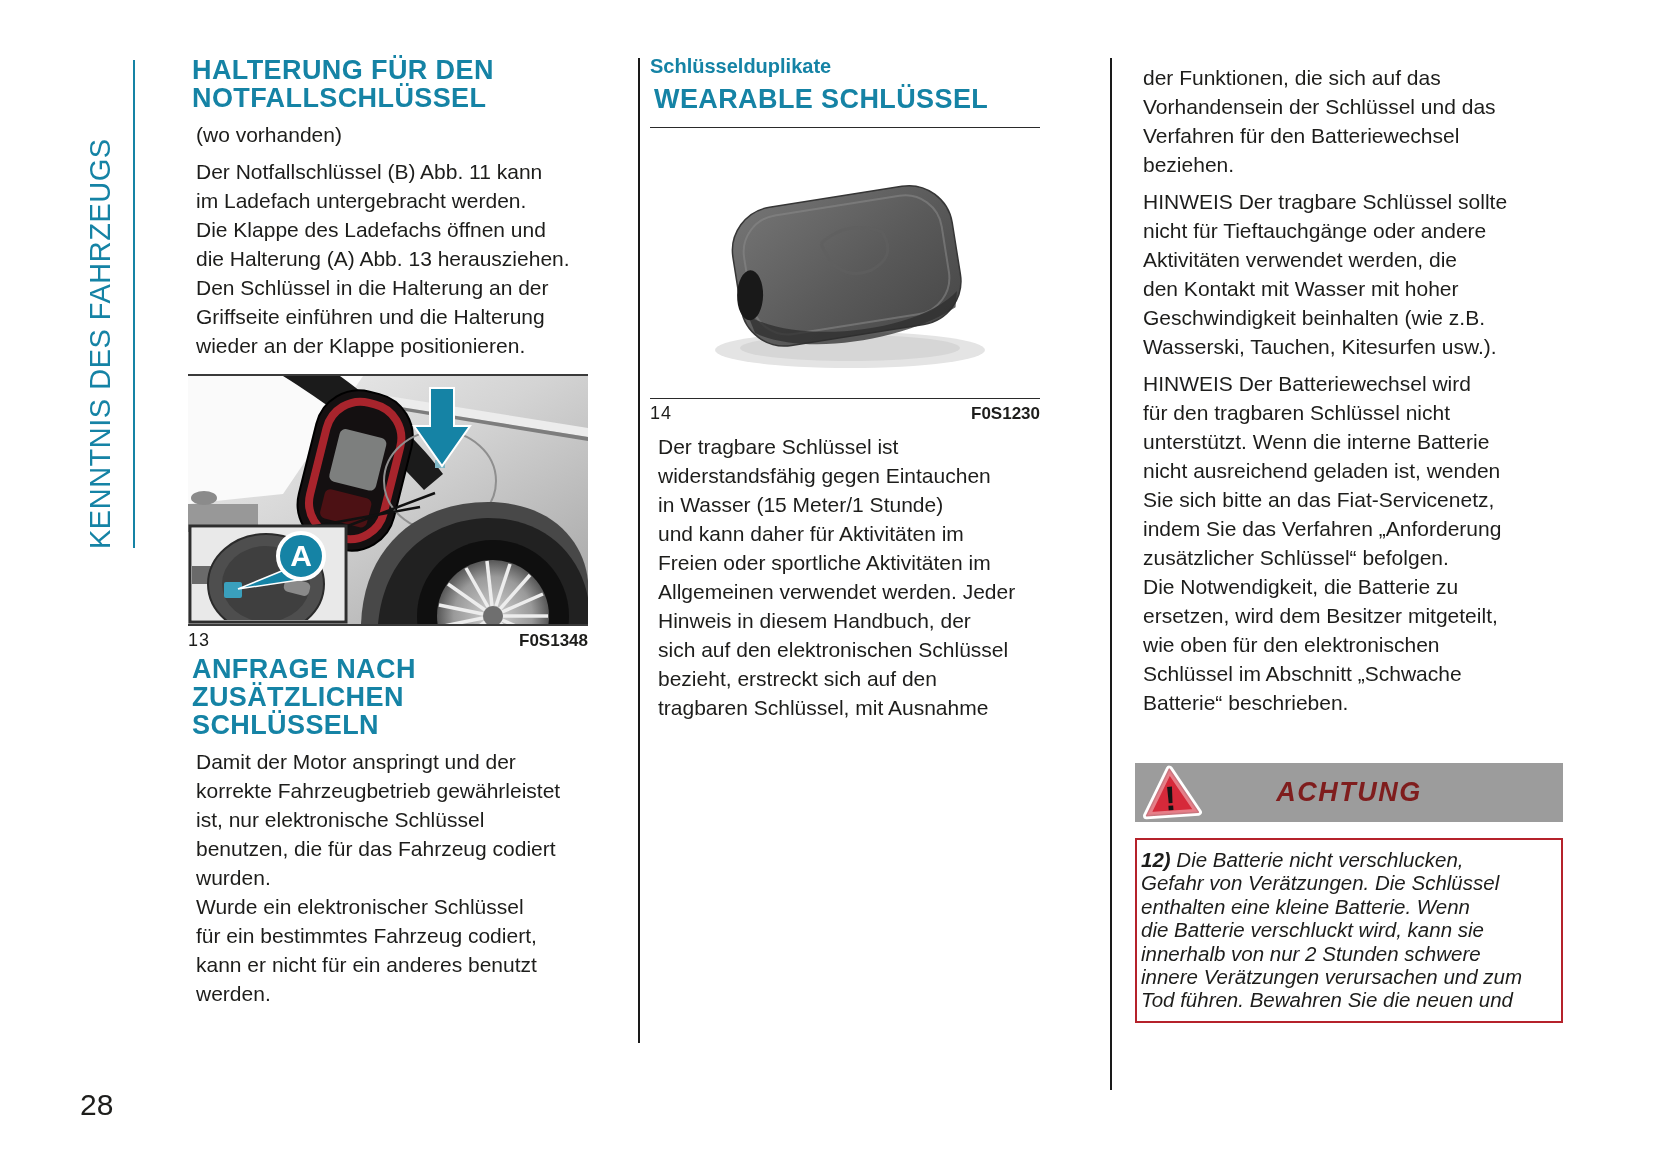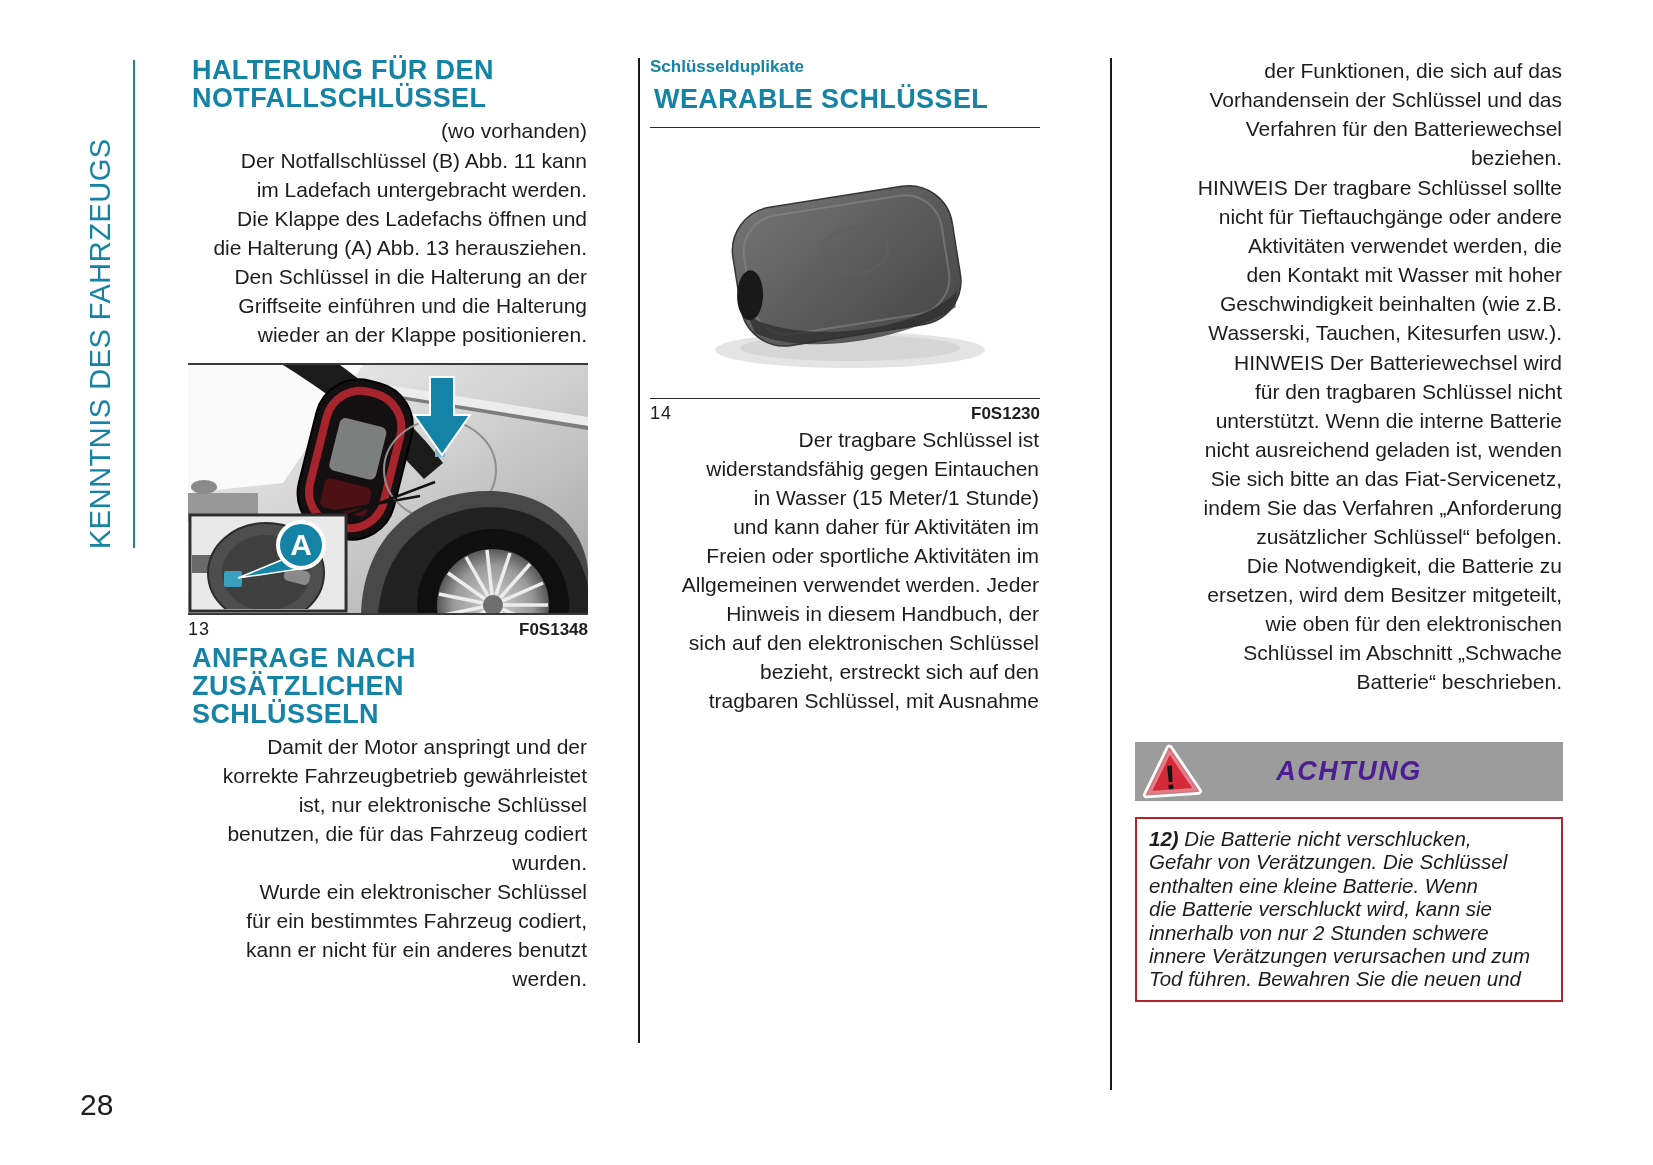--- a/index.html
+++ b/index.html
@@ -24,43 +24,43 @@
   
   .col{position:absolute;}
   #col1{left:188px;top:52px;width:400px;}
   #col2{left:650px;top:52px;width:390px;}
   #col3{left:1135px;top:55px;width:428px;}
   .vrule{position:absolute;width:1.5px;background:#1a1a1a;}
   #vrule1{left:638px;top:58px;height:985px;}
   #vrule2{left:1110px;top:58px;height:1032px;}
   
   .pre{white-space:pre-line;}
-  p.body{font-size:21px;line-height:29px;margin:1px;text-align:right;}
+  p.body{font-size:21px;line-height:29px;margin:8px;}
   h1.caps{font-size:27px;line-height:28px;font-weight:700;color:var(--teal);margin:4px;letter-spacing:.4px;}
-  h2.sub{font-size:17px;line-height:29px;font-weight:700;color:var(--teal);margin:0;}
+  h2.sub{font-size:20px;line-height:29px;font-weight:700;color:var(--teal);margin:0;}
   .mt-sub{margin-top:2px;}
   
   .figure{margin-top:14px;}
   .fig-frame{border-top:2px solid #3a3a3a;border-bottom:2px solid #3a3a3a;font-size:0;}
   .fig-frame-thin{border-top:1.5px solid #2a2a2a;border-bottom:1.5px solid #2a2a2a;font-size:0;}
   .figcap{display:flex;justify-content:space-between;align-items:baseline;margin-top:4px;}
   .fignum{font-size:18px;letter-spacing:1px;}
   .figcode{font-size:17px;font-weight:700;}
   
   .warn-bar{
     position:relative;margin-top:46px;height:59px;background:var(--bar-gray);
     display:flex;align-items:center;justify-content:center;
   }
   .warn-bar .warn-title{
-    color:#4c1d95;font-weight:700;font-style:italic;font-size:27px;letter-spacing:1.5px;
+    color:#7f1d1d;font-weight:700;font-style:italic;font-size:27px;letter-spacing:1.5px;
   }
   .warn-icon{position:absolute;left:5px;top:0px;}
   .warn-box{
     margin-top:16px;border:2.5px solid var(--warn-red);
-    padding:8px 12px 9px 12px;font-style:italic;font-size:20.5px;line-height:23.4px;
+    padding:8px 12px 9px 4px;font-style:italic;font-size:20.5px;line-height:23.4px;
   }
   .warn-box b{font-weight:700;}
   .gap2{margin-top:42px;}
   .gap3{margin-top:55px;}
   .after-fig{margin-top:17px;}
   .sect-gap{margin-top:30px;}
   .small-gap{margin-top:6px;}
   .caps-gap{margin-top:13px;}
 </style>
 </head>

